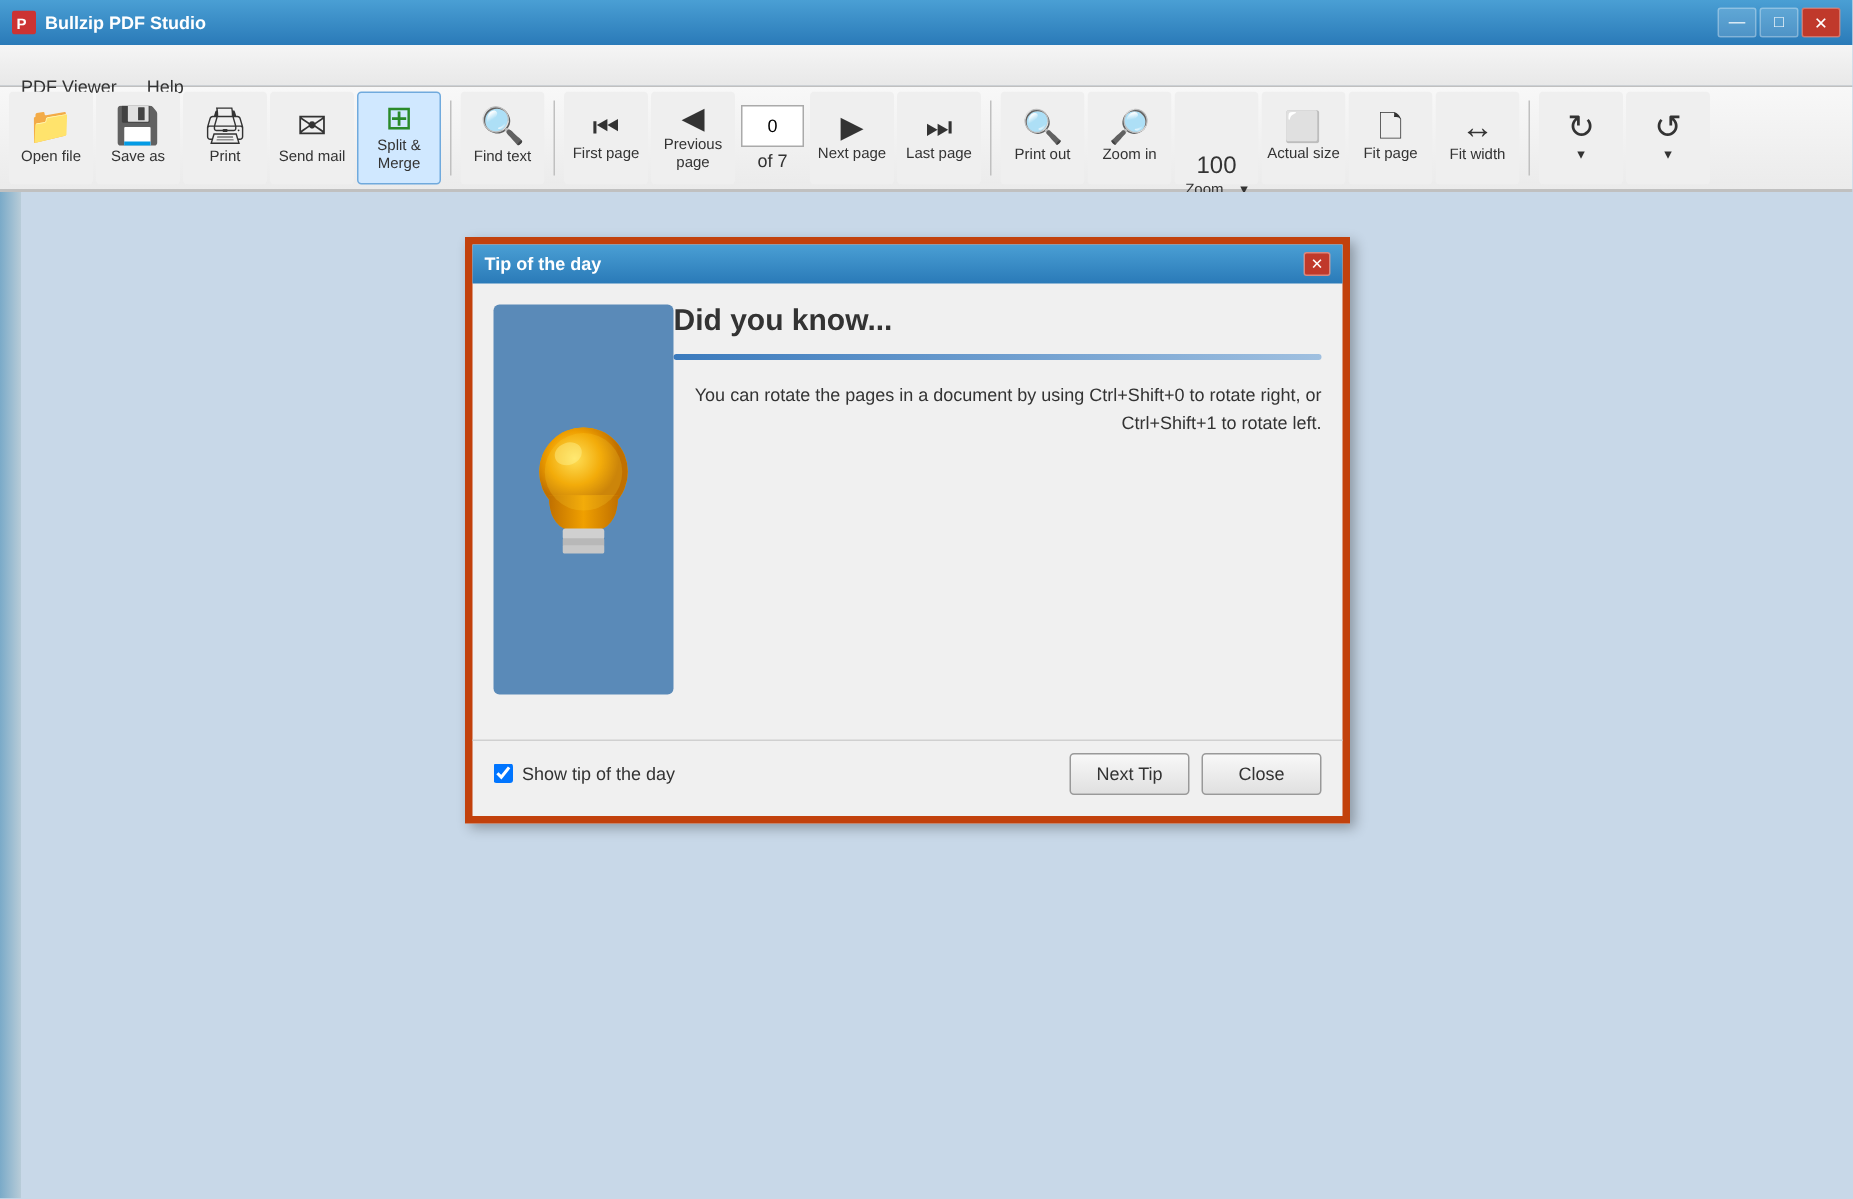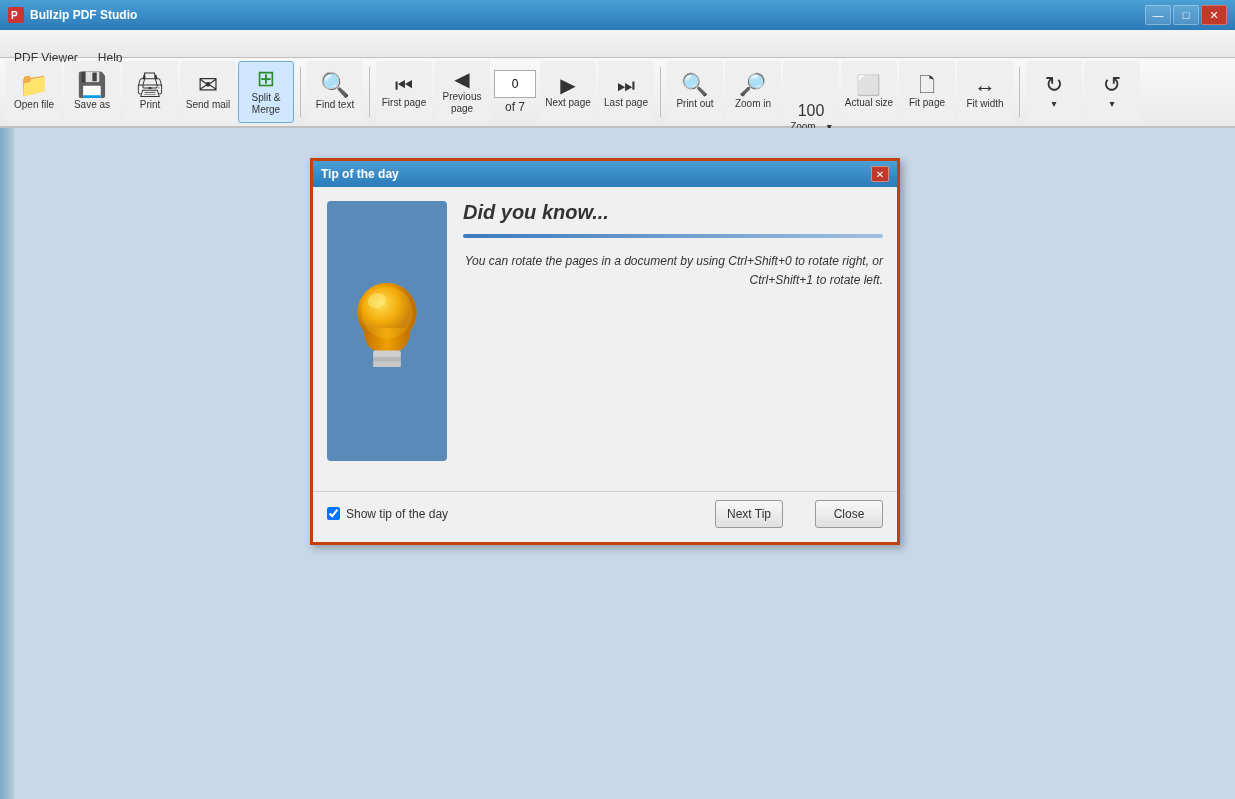--- a/index.html
+++ b/index.html
@@ -157,21 +157,21 @@
       background: linear-gradient(to right, #7aaac8, #b8ccd8);
     }
 
     
     #tip-dialog {
       position: absolute;
       top: 30px;
       left: 310px;
       width: 590px;
       background: #f0f0f0;
-      border: 3px solid #c2410c;
+      border: 5px solid #c2410c;
       box-shadow: 3px 3px 8px rgba(0,0,0,0.3);
     }
     #dialog-title-bar {
       background: linear-gradient(to bottom, #4a9fd4 0%, #2a7ab8 100%);
       height: 26px;
       display: flex;
       align-items: center;
       justify-content: space-between;
       padding: 0 8px;
       color: white;
@@ -192,23 +192,21 @@
       display: flex;
       align-items: center;
       justify-content: center;
       border-radius: 2px;
     }
     #dialog-body {
       padding: 14px;
     }
     #dialog-content-row {
       display: flex;
-      gap: 16px;
       margin-bottom: 16px;
-      font-style: italic;
     }
     #bulb-image {
       width: 120px;
       height: 260px;
       background: #5a8ab8;
       border-radius: 4px;
       flex-shrink: 0;
       display: flex;
       align-items: center;
       justify-content: center;
@@ -248,29 +246,28 @@
       align-items: flex-start;
       gap: 6px;
       font-size: 12px;
       color: #333;
     }
     #dialog-buttons {
       display: flex;
       gap: 8px;
     }
     .dialog-btn {
-      width: 68px;
+      width: 80px;
       height: 28px;
       background: linear-gradient(to bottom, #f8f8f8, #e0e0e0);
       border: 1px solid #999;
       font-size: 12px;
       cursor: pointer;
       border-radius: 3px;
       color: #333;
-      margin-left: 24px;
     }
 
     
     .bulb-svg {
       width: 90px;
       height: 120px;
     }
   </style>
 </head>
 <body>

